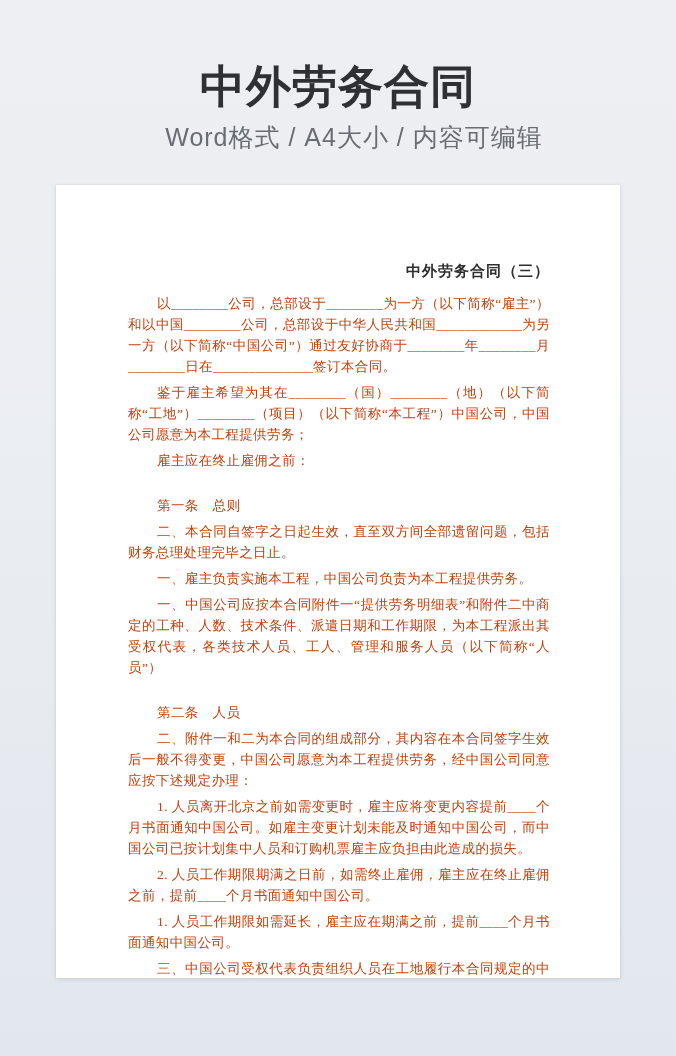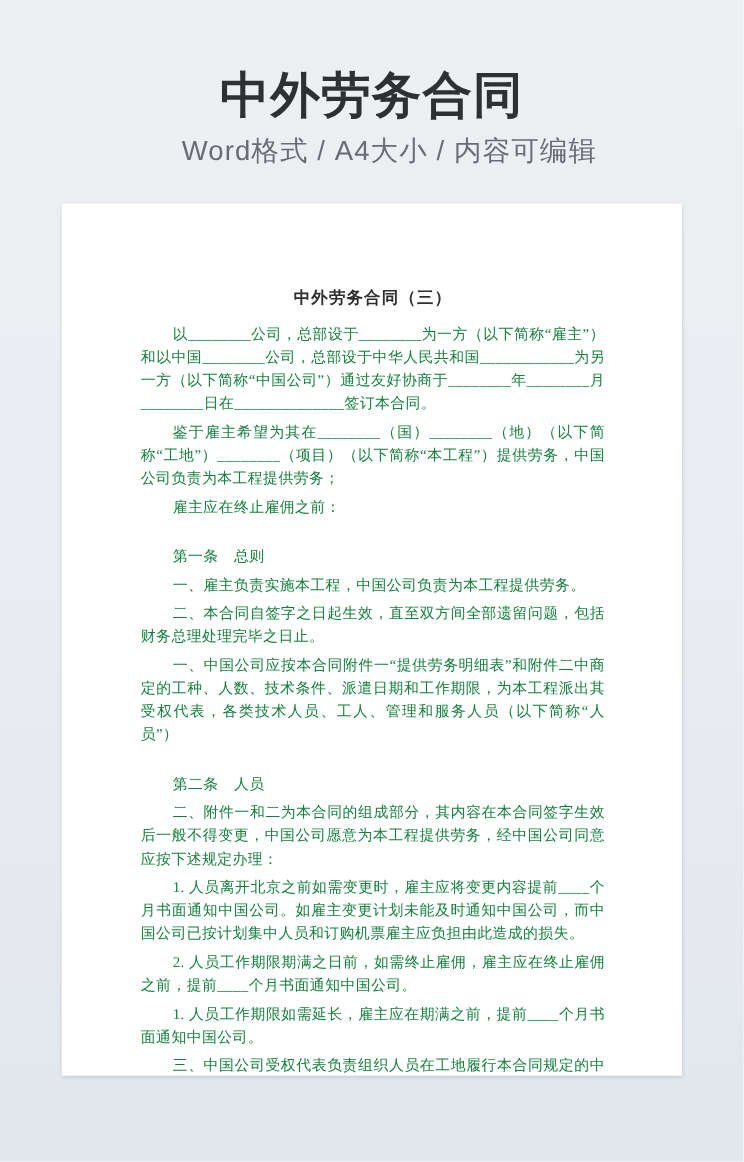--- a/index.html
+++ b/index.html
@@ -40,30 +40,30 @@
     background: #ffffff;
     box-shadow: 0 1px 4px rgba(70, 80, 100, 0.18), 0 0 1px rgba(70, 80, 100, 0.15);
     padding: 76px 70px 0 72px;
     overflow: hidden;
   }
   .doc-title {
     font-family: "Liberation Serif", serif;
     font-size: 15px;
     line-height: 21px;
     font-weight: 700;
-    text-align: center;
+    text-align: right;
     color: #2f2f2f;
     letter-spacing: 1px;
     margin: 0 0 11px 0;
   }
   .para {
     font-family: "Liberation Serif", serif;
     font-size: 13.5px;
     line-height: 21px;
-    color: #15803d;
+    color: #c2410c;
     text-align: justify;
     text-indent: 2.15em;
     letter-spacing: 0.4px;
     margin: 0 0 5px 0;
   }
   .para.heading { margin-top: 24px; }
 </style>
 </head>
 <body>
 
@@ -71,26 +71,26 @@
 
   <div class="banner">
     <div class="banner-title">中外劳务合同</div>
     <div class="banner-subtitle">Word格式 / A4大小 / 内容可编辑</div>
   </div>
 
   <div class="doc-page">
     <div class="doc-title">中外劳务合同（三）</div>
 
     <p class="para">以________公司，总部设于________为一方（以下简称“雇主”）和以中国________公司，总部设于中华人民共和国____________为另一方（以下简称“中国公司”）通过友好协商于________年________月________日在______________签订本合同。</p>
-    <p class="para">鉴于雇主希望为其在________（国）________（地）（以下简称“工地”）________（项目）（以下简称“本工程”）提供劳务，中国公司负责为本工程提供劳务；</p>
+    <p class="para">鉴于雇主希望为其在________（国）________（地）（以下简称“工地”）________（项目）（以下简称“本工程”）中国公司，中国公司愿意为本工程提供劳务；</p>
     <p class="para">雇主应在终止雇佣之前：</p>
 
     <p class="para heading">第一条　总则</p>
+    <p class="para">二、本合同自签字之日起生效，直至双方间全部遗留问题，包括财务总理处理完毕之日止。</p>
     <p class="para">一、雇主负责实施本工程，中国公司负责为本工程提供劳务。</p>
-    <p class="para">二、本合同自签字之日起生效，直至双方间全部遗留问题，包括财务总理处理完毕之日止。</p>
 
     <p class="para">一、中国公司应按本合同附件一“提供劳务明细表”和附件二中商定的工种、人数、技术条件、派遣日期和工作期限，为本工程派出其受权代表，各类技术人员、工人、管理和服务人员（以下简称“人员”）</p>
     <p class="para heading">第二条　人员</p>
     <p class="para">二、附件一和二为本合同的组成部分，其内容在本合同签字生效后一般不得变更，中国公司愿意为本工程提供劳务，经中国公司同意应按下述规定办理：</p>
     <p class="para">1. 人员离开北京之前如需变更时，雇主应将变更内容提前____个月书面通知中国公司。如雇主变更计划未能及时通知中国公司，而中国公司已按计划集中人员和订购机票雇主应负担由此造成的损失。</p>
     <p class="para">2. 人员工作期限期满之日前，如需终止雇佣，雇主应在终止雇佣之前，提前____个月书面通知中国公司。</p>
     <p class="para">1. 人员工作期限如需延长，雇主应在期满之前，提前____个月书面通知中国公司。</p>
     <p class="para">三、中国公司受权代表负责组织人员在工地履行本合同规定的中国公司的义务，并负责管理人员的内部事务。</p>
   </div>
 

